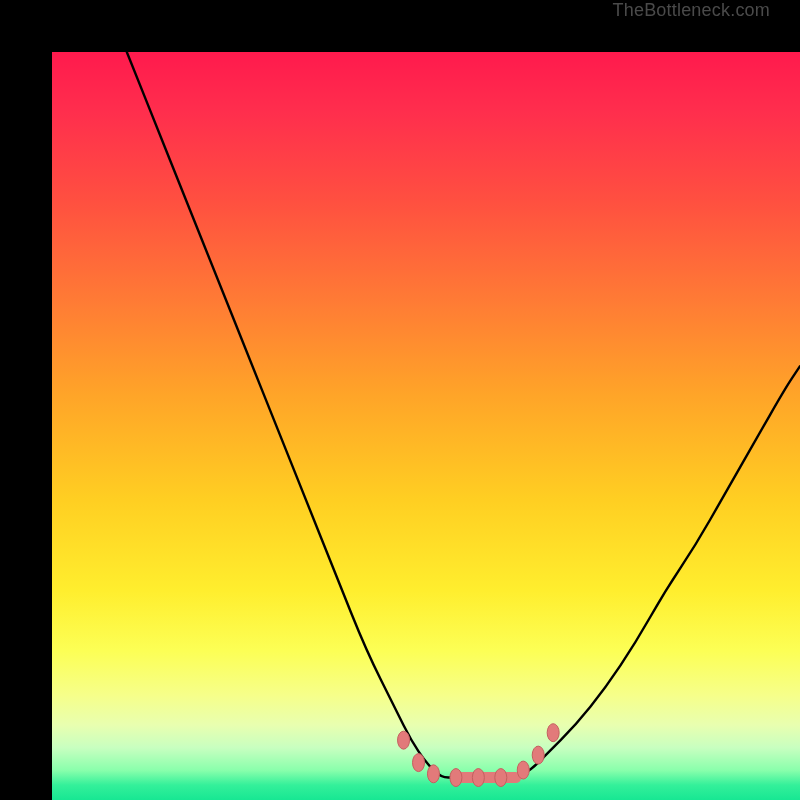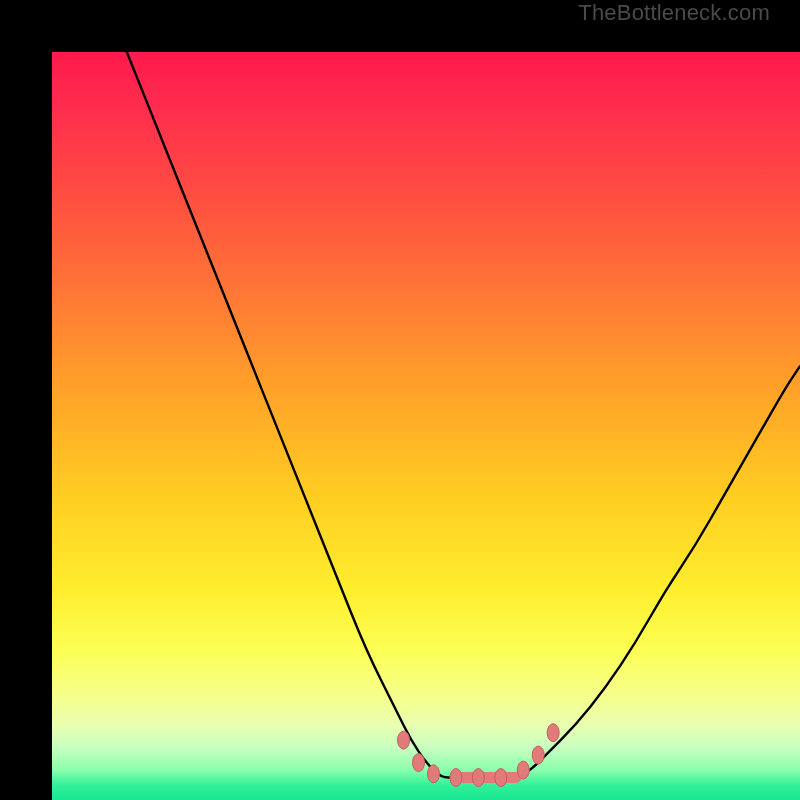--- a/index.html
+++ b/index.html
@@ -53,21 +53,21 @@
     position: absolute;
     inset: 0;
     width: 748px;
     height: 748px;
   }
   .watermark {
     position: absolute;
     top: 0;
     right: 30px;
     color: #4a4a4a;
-    font-size: 22px;
+    font-size: 18px;
     font-weight: 500;
     letter-spacing: 0.2px;
     z-index: 5;
     text-align: center;
   }
 </style>
 </head>
 <body>
 
 <div class="watermark">TheBottleneck.com</div>

